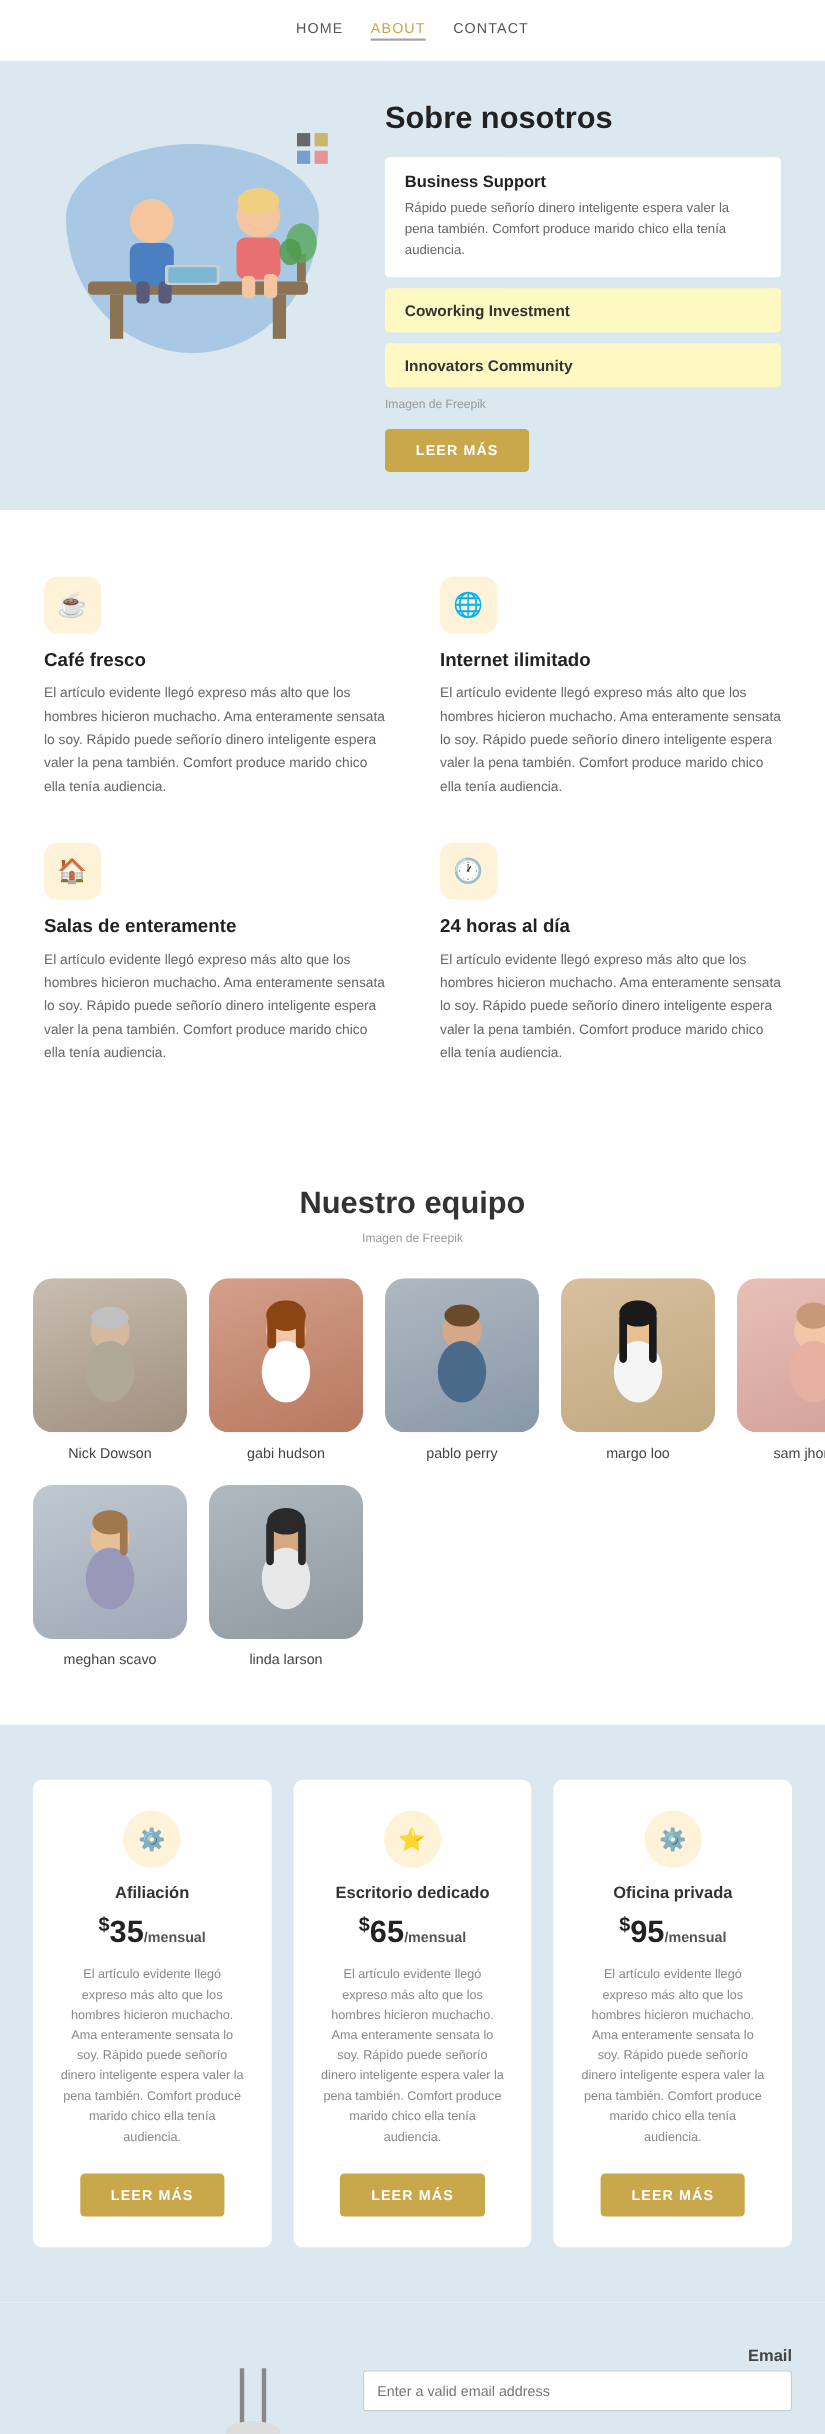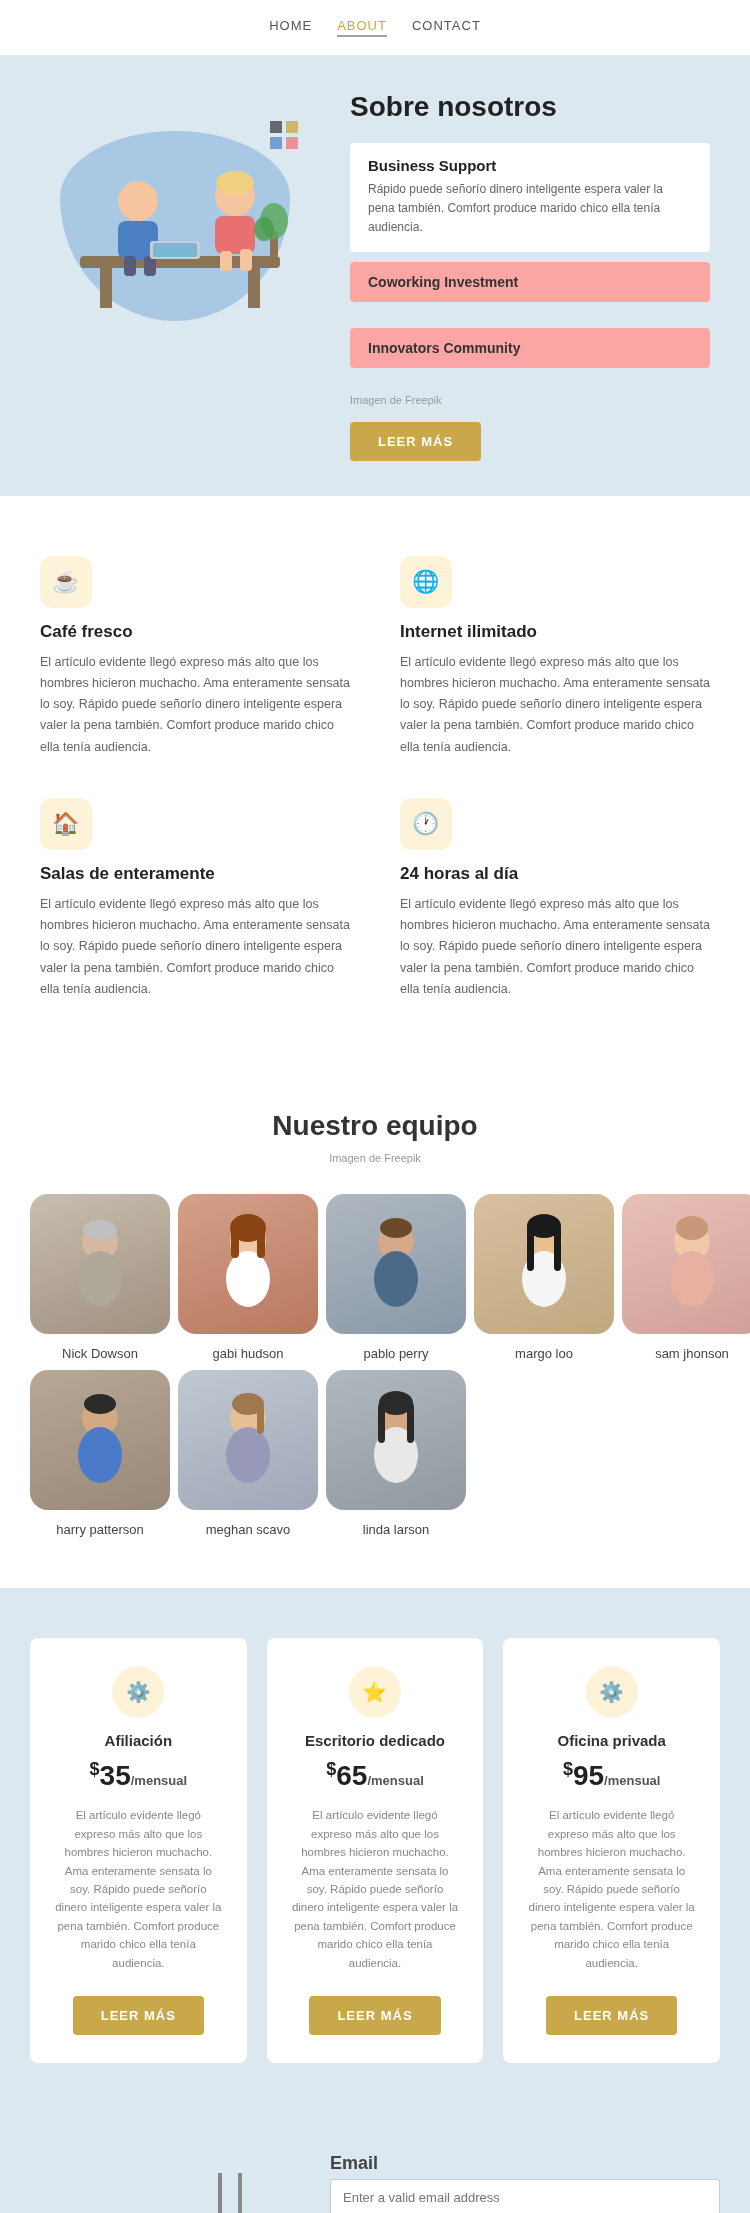--- a/index.html
+++ b/index.html
@@ -12,36 +12,36 @@
 
     
     .about-section { background: #dce8f0; padding: 35px 40px; display: flex; gap: 30px; align-items: flex-start; }
     .about-illustration { width: 280px; flex-shrink: 0; display: flex; align-items: center; justify-content: center; }
     .about-content { flex: 1; }
     .about-content h2 { font-size: 28px; font-weight: 600; margin-bottom: 20px; color: #222; }
     .feature-box { background: #fff; border-radius: 4px; padding: 14px 18px; margin-bottom: 10px; }
     .feature-box.active { border-left: none; }
     .feature-box h4 { font-size: 15px; font-weight: 700; color: #222; margin-bottom: 6px; }
     .feature-box p { font-size: 12px; color: #666; line-height: 1.6; }
-    .feature-item { background: #fca5a5; border-radius: 4px; padding: 12px 18px; margin-bottom: 26px; }
+    .feature-item { background: #fef9c3; border-radius: 4px; padding: 12px 18px; margin-bottom: 10px; }
     .feature-item h4 { font-size: 14px; font-weight: 600; color: #333; }
     .freepik-note { font-size: 11px; color: #999; margin: 10px 0; }
     .btn-gold { background: #c8a84b; color: #fff; border: none; padding: 12px 28px; border-radius: 4px; font-size: 13px; font-weight: 700; letter-spacing: 1px; cursor: pointer; display: inline-block; margin-top: 6px; }
 
     
     .features-section { padding: 60px 40px; background: #fff; display: grid; grid-template-columns: 1fr 1fr; gap: 40px 50px; }
     .feature-card { }
     .feature-icon { width: 52px; height: 52px; background: #fef3d8; border-radius: 12px; display: flex; align-items: center; justify-content: center; margin-bottom: 14px; font-size: 22px; }
     .feature-card h3 { font-size: 17px; font-weight: 700; margin-bottom: 10px; color: #222; }
     .feature-card p { font-size: 12.5px; color: #666; line-height: 1.7; }
 
     
     .team-section { padding: 50px 30px; background: #fff; text-align: center; }
     .team-section h2 { font-size: 28px; font-weight: 600; margin-bottom: 6px; }
-    .team-grid { display: grid; grid-template-columns: repeat(5, 1fr); gap: 8px; margin-top: 30px; }
+    .team-grid { display: grid; grid-template-columns: repeat(6, 1fr); gap: 20px; margin-top: 30px; }
     .team-member { text-align: center; }
     .team-photo { width: 140px; height: 140px; border-radius: 18px; margin: 0 auto 10px; overflow: hidden; background: #e8e8e8; display: flex; align-items: center; justify-content: center; }
     .team-photo-placeholder { width: 100%; height: 100%; display: flex; align-items: center; justify-content: center; font-size: 40px; background: linear-gradient(135deg, #d0d8e0, #b8c8d8); }
     .team-member span { font-size: 13px; color: #444; font-weight: 500; }
 
     
     .person-1 { background: linear-gradient(160deg, #c8beb0 0%, #a09080 100%); }
     .person-2 { background: linear-gradient(160deg, #d4a08a 0%, #b87860 100%); }
     .person-3 { background: linear-gradient(160deg, #b0b8c0 0%, #8898a8 100%); }
     .person-4 { background: linear-gradient(160deg, #d8c0a0 0%, #c0a880 100%); }
@@ -58,21 +58,21 @@
     .pricing-price { font-size: 28px; font-weight: 700; color: #222; margin-bottom: 4px; }
     .pricing-price sup { font-size: 18px; }
     .pricing-period { font-size: 13px; color: #555; }
     .pricing-card p { font-size: 11.5px; color: #888; line-height: 1.6; margin: 14px 0 18px; }
 
     
     .contact-section { background: #dce8f0; padding: 40px 30px; display: flex; gap: 20px; align-items: flex-start; }
     .contact-illustration { width: 280px; flex-shrink: 0; display: flex; align-items: flex-end; justify-content: center; min-height: 340px; position: relative; }
     .contact-form { flex: 1; }
     .form-group { margin-bottom: 14px; }
-    .form-group label { display: block; font-size: 18px; font-weight: 600; margin-bottom: 5px; color: #444; }
+    .form-group label { display: block; font-size: 15px; font-weight: 600; margin-bottom: 5px; color: #444; text-align: right; }
     .form-group input, .form-group textarea { width: 100%; border: 1px solid #ccc; border-radius: 3px; padding: 10px 12px; font-size: 13px; color: #555; background: #fff; }
 
     .about-illus-container { position: relative; width: 260px; height: 230px; }
     .about-illus-bg { position: absolute; bottom: 0; left: 10px; width: 230px; height: 190px; background: #a8c8e4; border-radius: 50% 50% 50% 50% / 35% 35% 65% 65%; }
   </style>
 </head>
 <body>
 
 <nav>
   <a href="#">HOME</a>

